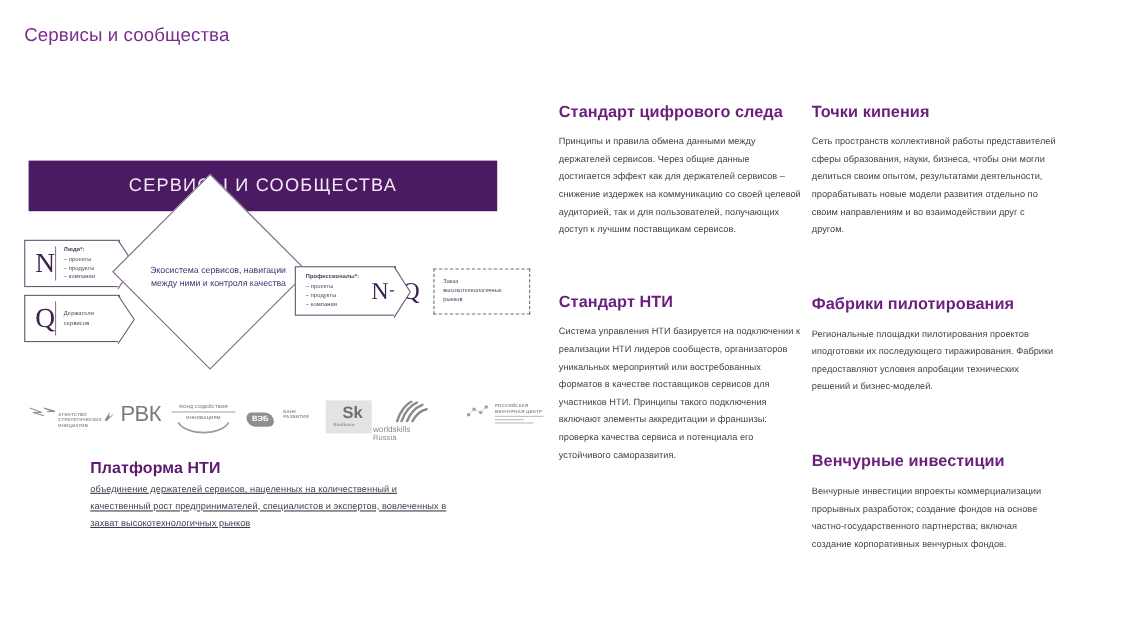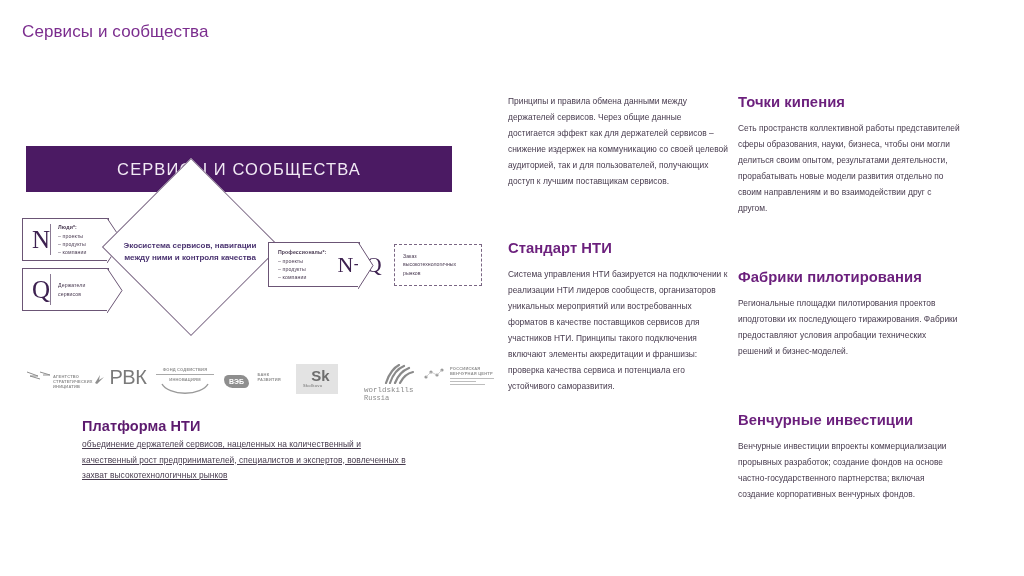--- a/index.html
+++ b/index.html
@@ -53,22 +53,22 @@
 
   .chev-body{display:flex;align-items:center;height:100%;padding-left:9px;}
   .chev-lines{font-size:5.2px;color:#4a3b52;line-height:1.55;letter-spacing:.1px;}
   .chev-lines .hd{font-weight:bold;margin-bottom:1px;}
 
   .diamond{
     position:absolute;left:108px;top:-26px;width:124px;height:124px;
     border:1px solid #7a6683;transform:rotate(45deg);background:#fff;
   }
   .diamond-label{
-    position:absolute;left:100px;top:30px;width:140px;text-align:center;
-    font-size:8px;color:#4a3370;font-weight:bold;line-height:1.5;
+    position:absolute;left:100px;top:30px;width:140px;text-align:right;
+    font-size:8px;color:#4a3370;font-weight:normal;line-height:1.5;
   }
 
   .dashed-box{
     position:absolute;border:1px dashed #7a6683;background:#fff;box-sizing:border-box;
     padding:7px 8px;
   }
   .dashed-box .t{font-size:5.2px;color:#4a3b52;line-height:1.6;}
 
   
   .logos{position:absolute;left:22px;top:218px;width:470px;height:50px;}
@@ -217,21 +217,21 @@
           <span style="display:block;">БАНК</span>
           <span style="display:block;">РАЗВИТИЯ</span>
         </span>
       </div>
 
       <div class="logo" style="left:274px;top:6px;background:#e3e3e3;width:42px;height:30px;">
         <div style="font-size:15px;font-weight:bold;color:#6e6e6e;padding:4px 0 0 7px;line-height:1;text-align:center;">Sk</div>
         <div class="lt" style="padding-left:7px;">Skolkovo</div>
       </div>
 
-      <div class="logo" style="left:342px;top:6px;font-family:Liberation Mono, monospace;">
+      <div class="logo" style="left:317px;top:6px;">
         <svg width="32" height="20" viewBox="0 0 32 20" style="margin-left:18px;">
             <path d="M4 19 C7 9 13 3 17 1 M8 19 C11 10 17 4 22 2 M13 19 C16 11 22 6 27 4 M18 19 C21 13 26 9 31 8" stroke="#8a8a8a" stroke-width="2.2" fill="none" stroke-linecap="round"></path>
           </svg>
         <div style="font-size:7.5px;color:#8a8a8a;margin-top:-3px;">
           <span>worldskills</span>
         </div>
         <div style="font-size:7px;color:#8a8a8a;">Russia</div>
       </div>
 
       <div class="logo" style="left:400px;top:8px;width:72px;">
@@ -253,20 +253,21 @@
     </div>
 
     <div class="caption">
       <h3>Платформа НТИ</h3>
       <p>объединение держателей сервисов, нацеленных на количественный и качественный рост предпринимателей, специалистов и экспертов, вовлеченных в захват высокотехнологичных рынков</p>
     </div>
   </div>
 
   <div class="col col-a">
     <div class="blk">
+      <h2>Стандарт цифрового следа</h2>
       <p>Принципы и правила обмена данными между держателей сервисов. Через общие данные достигается эффект как для держателей сервисов – снижение издержек на коммуникацию со своей целевой аудиторией, так и для пользователей, получающих доступ к лучшим поставщикам сервисов.</p>
     </div>
     <div class="sp-a"></div>
     <div class="blk">
       <h2>Стандарт НТИ</h2>
       <p>Система управления НТИ базируется на подключении к реализации НТИ лидеров сообществ, организаторов уникальных мероприятий или востребованных форматов в качестве поставщиков сервисов для участников НТИ. Принципы такого подключения включают элементы аккредитации и франшизы: проверка качества сервиса и потенциала его устойчивого саморазвития.</p>
     </div>
   </div>
 
   <div class="col col-b">

